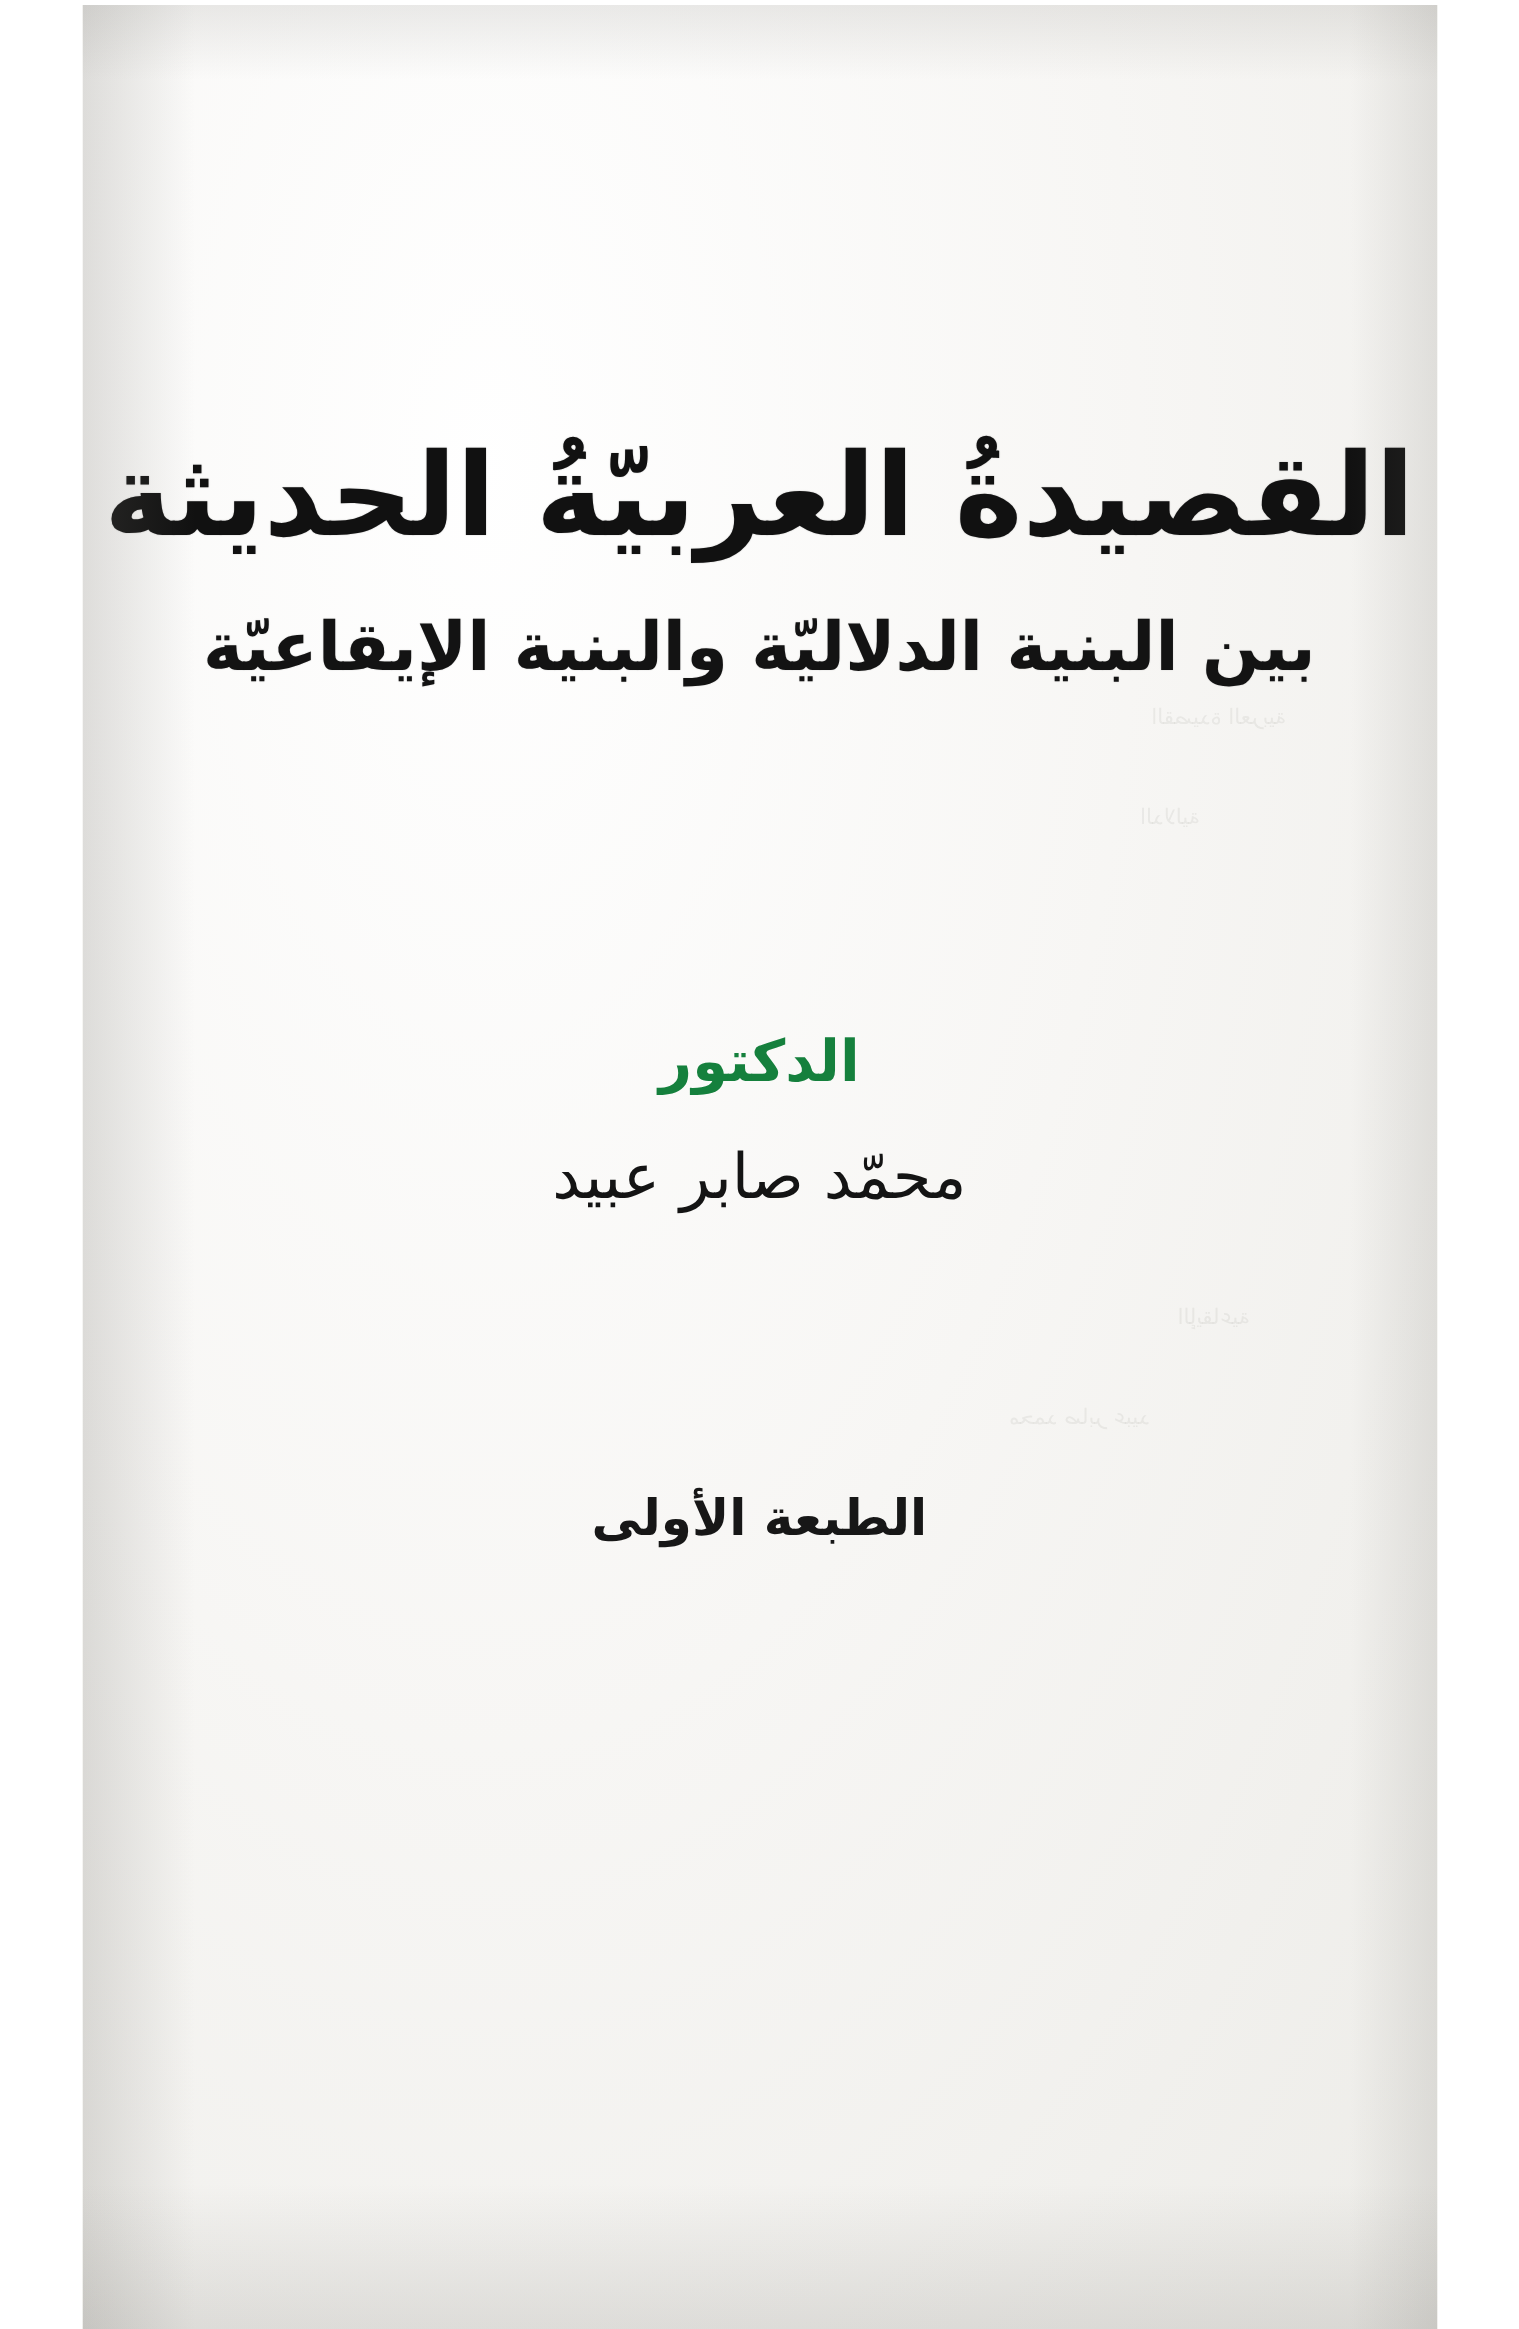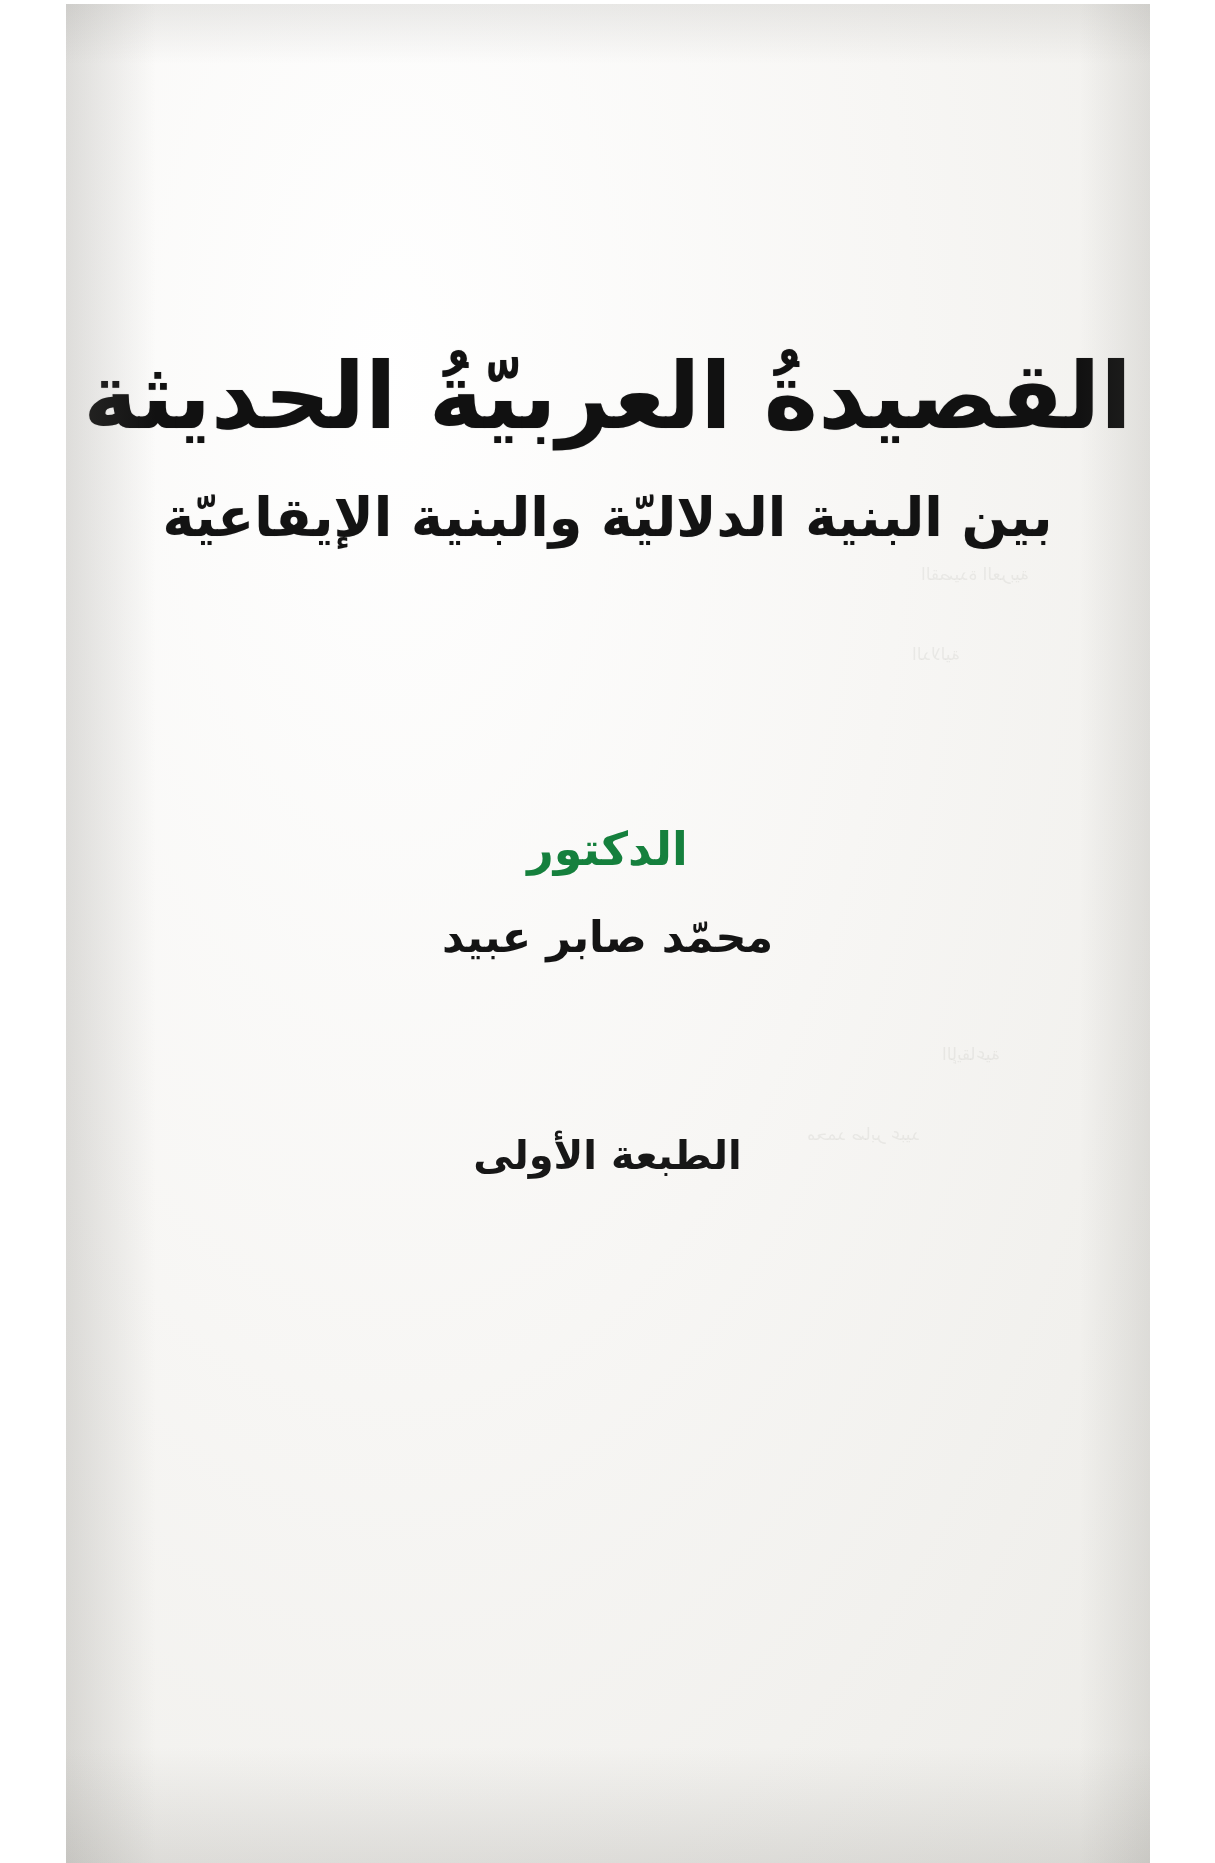--- a/index.html
+++ b/index.html
@@ -103,28 +103,28 @@
     right: 0;
     font-size: 46px;
     font-weight: 600;
     color: #15803d;
   }
   .author-name {
     position: absolute;
     top: 908px;
     left: 0;
     right: 0;
-    font-size: 43px;
-    font-weight: 700;
+    font-size: 50px;
+    font-weight: 400;
     color: #141414;
   }
 
   .edition {
     position: absolute;
-    top: 1128px;
+    top: 1188px;
     left: 0;
     right: 0;
     font-size: 40px;
     font-weight: 600;
     color: #171717;
   }
   .year-line {
     position: absolute;
     top: 1258px;
     left: 0;

